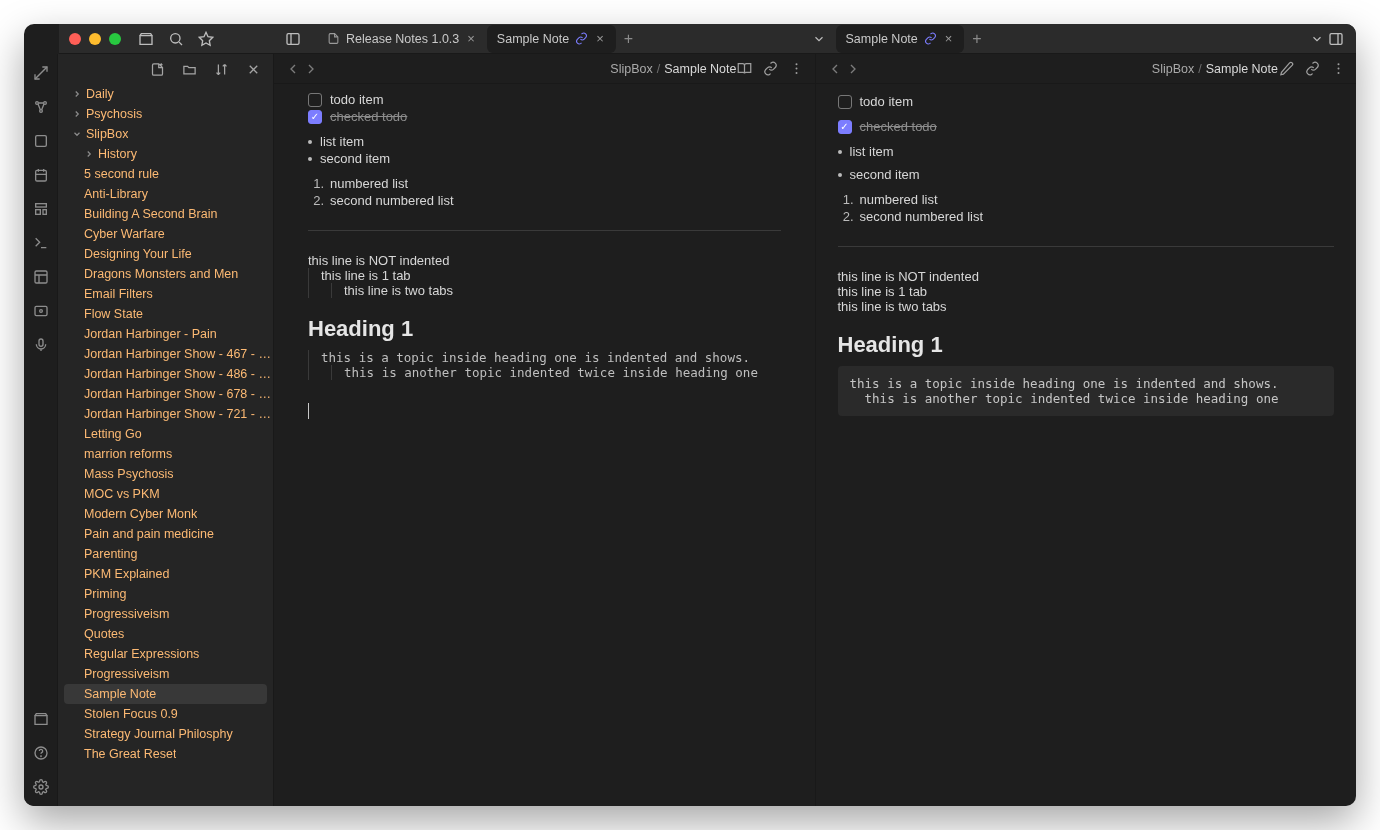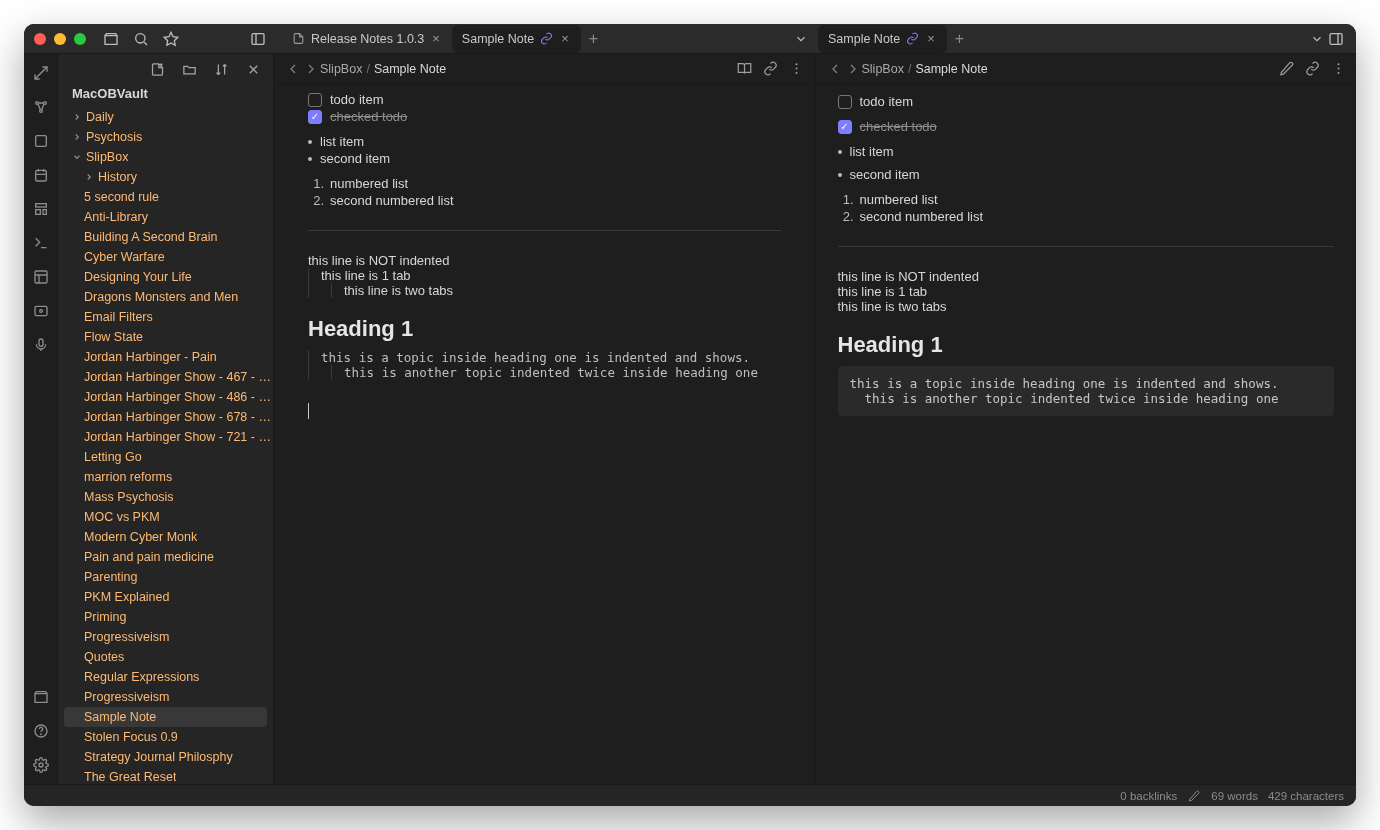--- a/index.html
+++ b/index.html
@@ -25,20 +25,21 @@
   }
 
   .titlebar {
     display: flex;
     align-items: center;
     height: 30px;
     background: #2b2b2b;
     padding: 0 10px;
     gap: 8px;
     border-bottom: 1px solid #191919;
+    margin-left: 35px;
   }
   .traffic { display:flex; gap:8px; }
   .tl { width:12px; height:12px; border-radius:50%; }
   .tl-red{background:#ff5f57}
   .tl-yellow{background:#febc2e}
   .tl-green{background:#28c840}
   .tb-icons { display:flex; gap:12px; align-items:center; margin-left:8px;}
   .tb-ic { width:18px;height:18px; display:flex;align-items:center;justify-content:center; color:#bdbdbd; cursor:pointer;}
   svg{display:block}
 
@@ -105,21 +106,21 @@
   .panes { flex:1; display:flex; min-width:0;}
   .pane { flex:1; display:flex; flex-direction:column; border-right:1px solid #191919;}
   .pane:last-child{border-right:none}
   .pane-header {
     display:flex; align-items:center;
     height:30px; padding:0 10px;
     color:#9e9e9e; font-size:12.5px;
     border-bottom:1px solid #191919;
   }
   .nav-arrow{ width:18px;height:18px;cursor:pointer;display:flex;align-items:center;justify-content:center;color:#7c7c7c}
-  .pane-header .crumb{ flex:1; text-align:left; color:#aaa}
+  .pane-header .crumb{ flex:1; text-align:right; color:#aaa}
   .pane-header .crumb .cur{color:#d9d9d9}
   .pane-header .slash{color:#6e6e6e;padding:0 4px}
   .pane-actions{ display:flex;gap:10px;align-items:center}
   .pa{width:16px;height:16px;cursor:pointer;color:#9e9e9e;display:flex;align-items:center;justify-content:center}
 
   .doc{ flex:1; padding:6px 34px 20px 34px; overflow:auto; color:#d7d7d7; }
   .docB{ padding:6px 22px 20px 22px;}
   .task{display:flex;align-items:center;gap:8px;margin:2px 0}
   .cb{width:14px;height:14px;border:1.5px solid #777;border-radius:3px;display:flex;align-items:center;justify-content:center}
   .cb.checked{background:#7c7dff;border-color:#7c7dff}
@@ -347,21 +348,20 @@
             <svg width="15" height="15" viewBox="0 0 24 24" fill="none" stroke="currentColor" stroke-width="2">
               <path d="M7 4v16M7 20l-3-3M7 20l3-3M17 20V4M17 4l-3 3M17 4l3 3"></path>
             </svg>
           </div>
         <div class="sic">
             <svg width="15" height="15" viewBox="0 0 24 24" fill="none" stroke="currentColor" stroke-width="2">
               <path d="m6 6 12 12M6 18 18 6"></path>
             </svg>
           </div>
       </div>
-      <div class="vault">MacOBVault</div>
       <div class="tree" id="tree">
           <div class="node">
             <span class="chev">
               <svg width="10" height="10" viewBox="0 0 24 24" fill="none" stroke="currentColor" stroke-width="3">
                 <path d="m9 6 6 6-6 6"></path>
               </svg>
             </span>
             <span class="name">Daily</span>
           </div>
           <div class="node">
@@ -640,24 +640,14 @@
           <div>this line is 1 tab</div>
           <div>this line is two tabs</div>
           <div class="h1">Heading 1</div>
           <div class="codeblk"><span>this is a topic inside heading one is indented and shows.</span>
   <span>this is another topic indented twice inside heading one</span></div>
         </div>
       </div>
     </div>
   </div>
 
-  <div class="statusbar">
-    <span>0 backlinks</span>
-    <span class="sic">
-        <svg width="12" height="12" viewBox="0 0 24 24" fill="none" stroke="currentColor" stroke-width="2">
-          <path d="M17 3a2.8 2.8 0 0 1 4 4L7 21l-4 1 1-4z"></path>
-        </svg>
-      </span>
-    <span>69 words</span>
-    <span>429 characters</span>
-  </div>
 
 </div>
 
 </body></html>

